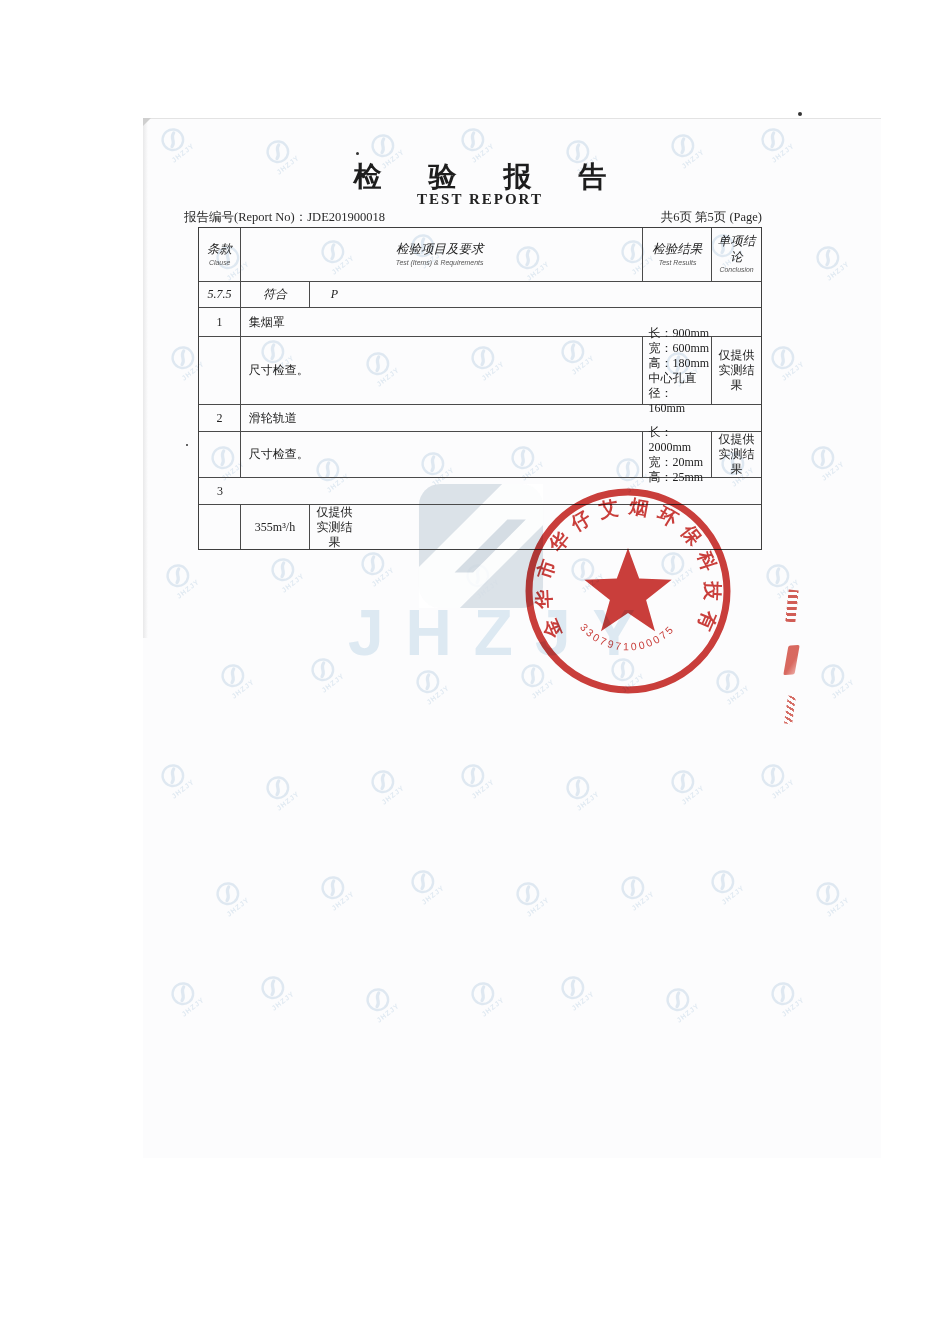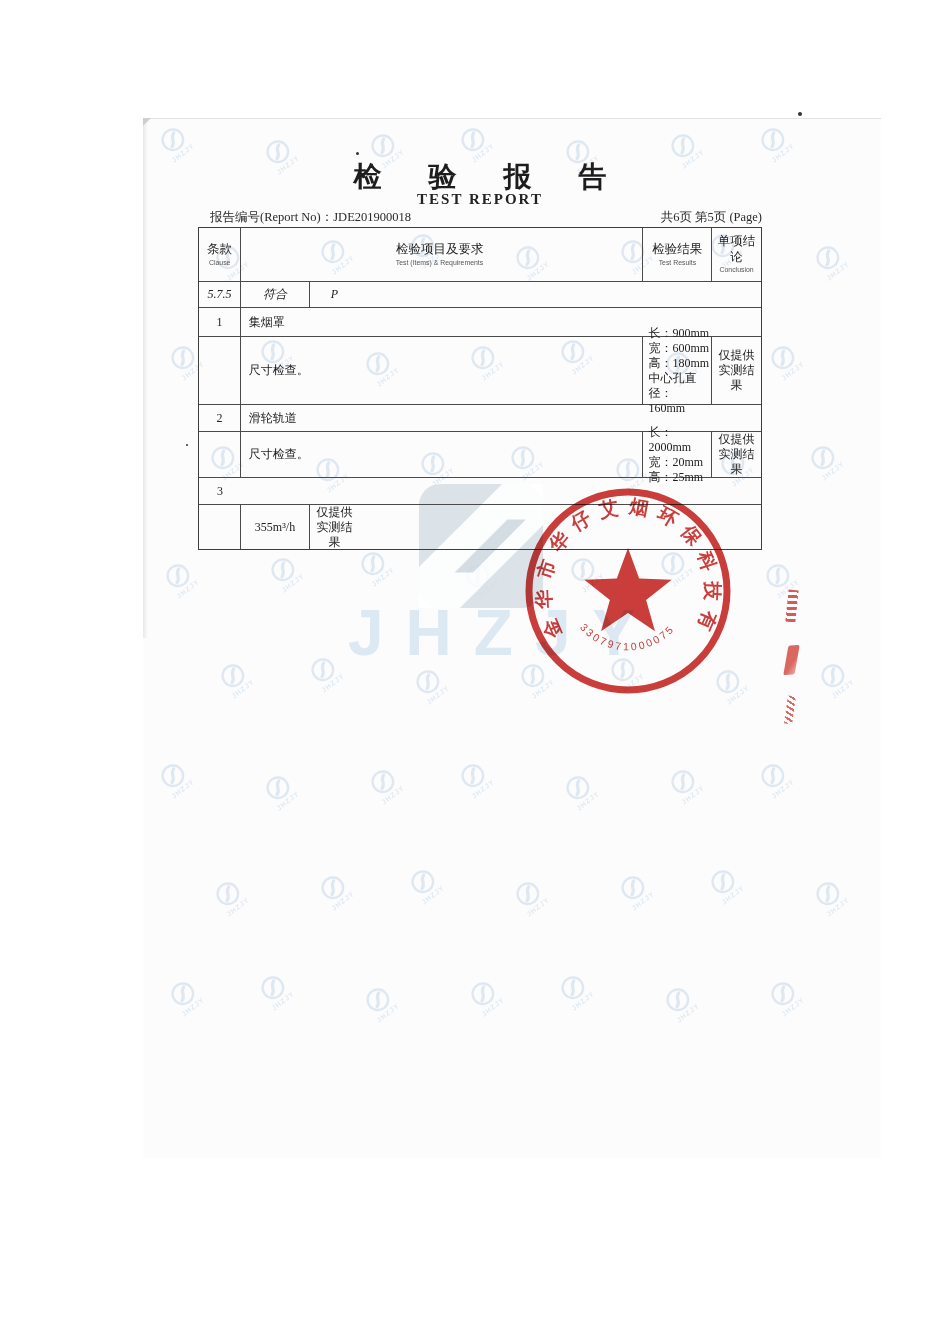--- a/index.html
+++ b/index.html
@@ -26,40 +26,40 @@
   #big-wm-text { position:absolute; left:348px; top:596px; z-index:1;
     font-family:"Liberation Sans",sans-serif; font-weight:bold; font-size:64px;
     letter-spacing:22px; color:#dde9f2; }
 
   
   #title-cn { position:absolute; left:198px; top:158px; width:564px; z-index:2;
     text-align:center; font-size:28px; font-weight:bold; color:#1d1d1d;
     letter-spacing:20px; text-indent:20px; }
   #title-en { position:absolute; left:198px; top:191px; width:564px; z-index:2;
     text-align:center; font-size:15px; font-weight:bold; color:#222; letter-spacing:2px; }
-  #report-no-line { position:absolute; left:210px; top:209px; z-index:2;
+  #report-no-line { position:absolute; left:184px; top:209px; z-index:2;
     font-size:12.5px; color:#2a2a2a; }
   #page-info { position:absolute; top:209px; right:183px; z-index:2;
     font-size:12.5px; color:#2a2a2a; }
 
   
   #report-table { position:absolute; left:198px; top:227px; width:564px; z-index:2;
     border:1.5px solid #3e3e3e; color:#222; }
   .trow { display:flex; border-bottom:1px solid #4a4a4a; }
   .trow:last-child { border-bottom:none; }
   .cell { border-right:1px solid #4a4a4a; display:flex; flex-direction:column;
     justify-content:center; font-size:12px; line-height:1.25; white-space:pre-line; }
   .cell:last-child { border-right:none; }
   .c-clause { width:42px; align-items:center; text-align:center; }
   .c-item   { width:404px; padding-left:8px; padding-right:4px; }
   .c-result { width:69px; padding-left:5px; }
   .c-concl  { width:49px; align-items:center; text-align:center; }
   .c-merged { width:522px; padding-left:8px; }
   .center   { align-items:center; text-align:center; padding-left:0; }
-  .h-head   { height:54px; } .h-r0 { height:26px;font-style:italic; } .h-r1 { height:29px; }
+  .h-head   { height:54px;font-style:italic; } .h-r0 { height:26px;font-style:italic; } .h-r1 { height:29px; }
   .h-r2 { height:68px; } .h-r3 { height:27px; } .h-r4 { height:46px; }
   .h-r5 { height:27px; } .h-r6 { height:44px; } .h-r7 { height:29px; }
   .cn-h { font-size:12.5px; }
   .en-h { font-size:7.5px; color:#555; white-space:nowrap; transform:scale(.92);
     font-family:"Liberation Sans",sans-serif; }
 
   
   #stamp { position:absolute; left:518px; top:481px; z-index:3;
     mix-blend-mode:multiply; opacity:.88; pointer-events:none; }
 

